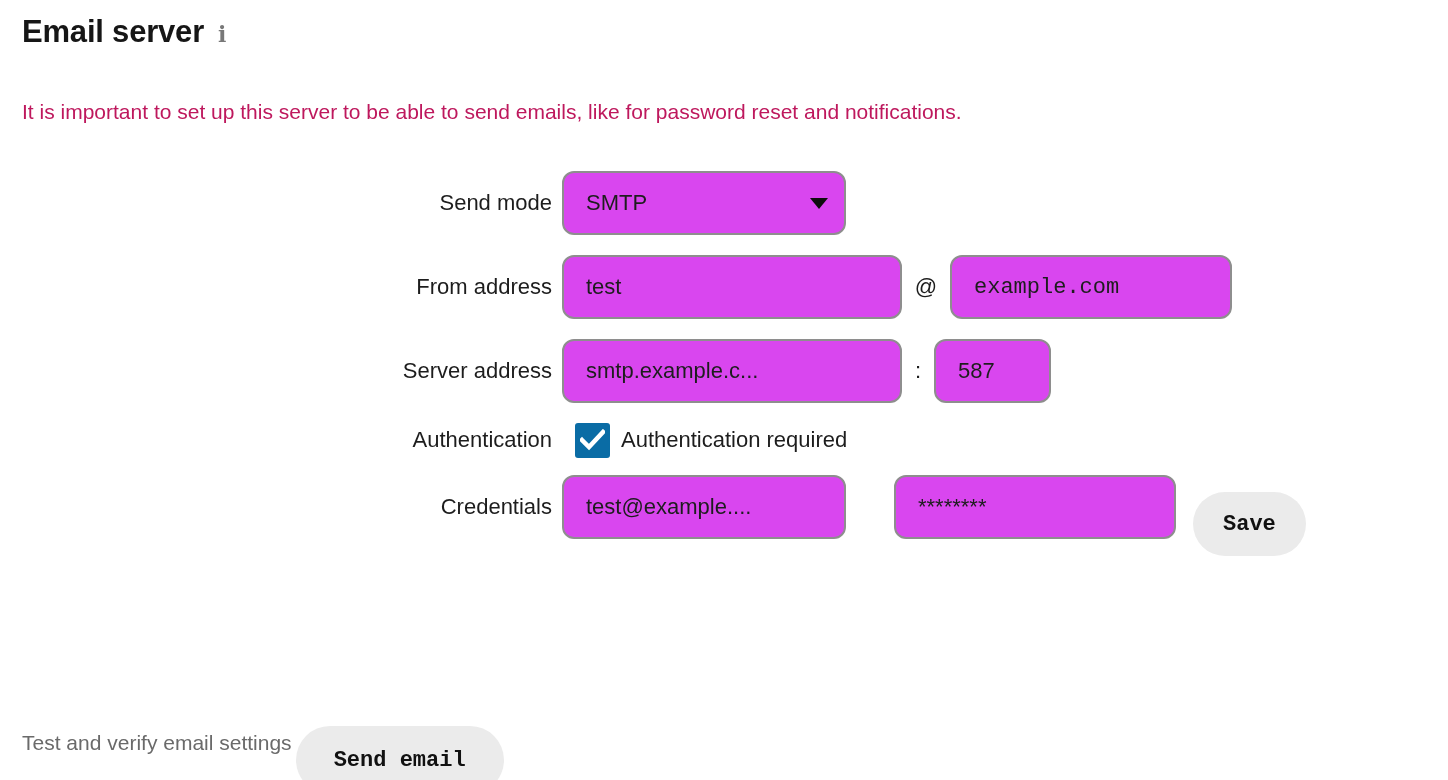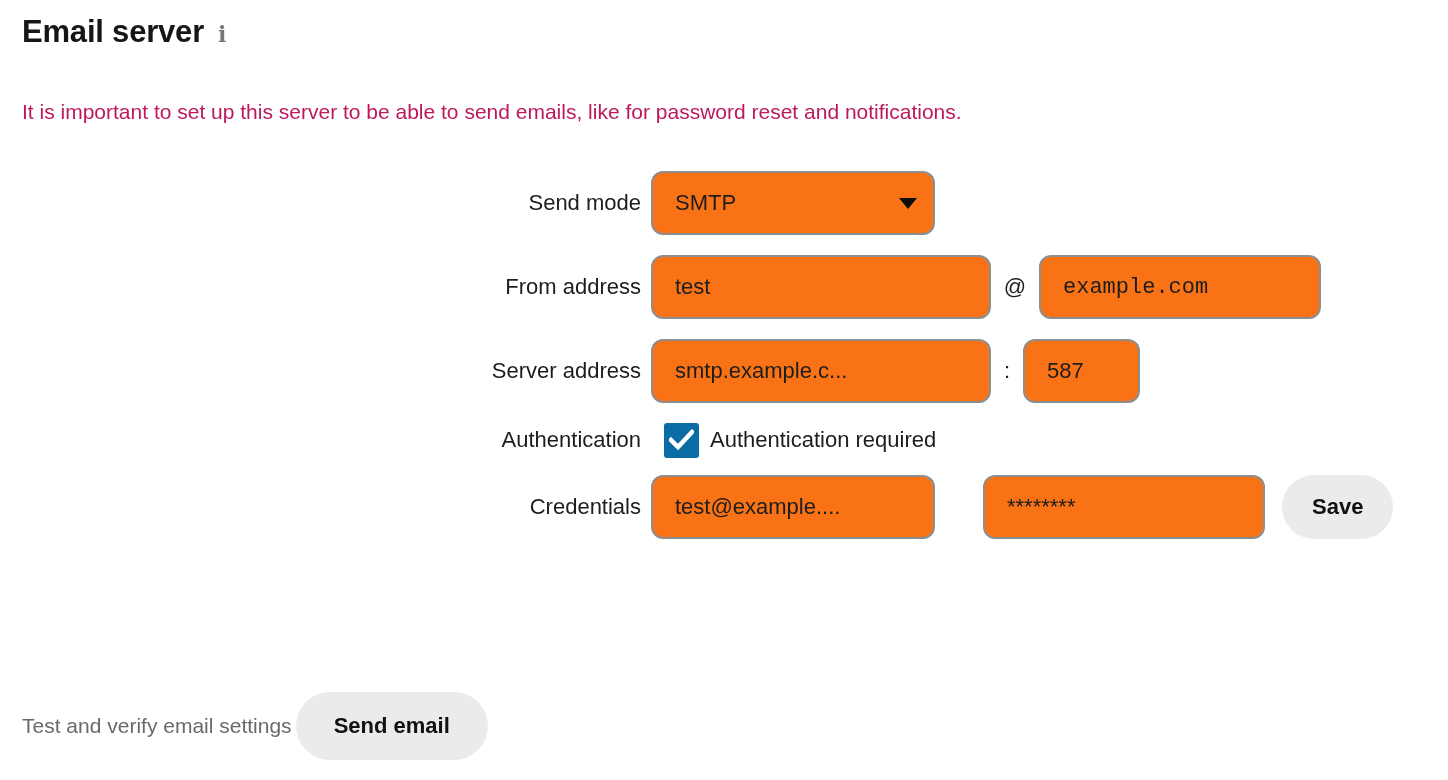--- a/index.html
+++ b/index.html
@@ -64,36 +64,35 @@
     display: flex;
     align-items: center;
     height: 64px;
     margin-bottom: 20px;
   }
   .form-row.tight {
     height: 34px;
     margin-bottom: 18px;
   }
   .row-label {
-    width: 622px;
+    width: 562px;
     text-align: right;
     padding-right: 10px;
     box-sizing: border-box;
     font-size: 22px;
     color: #1d1d1d;
     white-space: nowrap;
-    margin-left: 29px;
   }
 
   .field {
     box-sizing: border-box;
     height: 64px;
     border: 2px solid #8e8e8e;
     border-radius: 12px;
-    background: #f97316;
+    background: #d946ef;
     font-family: "Liberation Sans", sans-serif;
     font-size: 22px;
     color: #1d1d1d;
     padding: 0 22px;
     display: flex;
     align-items: center;
     white-space: nowrap;
     overflow: hidden;
   }
   .field.select {
@@ -146,26 +145,27 @@
     color: #1d1d1d;
     margin-left: 11px;
     white-space: nowrap;
   }
 
   
   .btn {
     background: #ebebeb;
     border: none;
     border-radius: 34px;
-    font-family: Liberation Sans, sans-serif;
+    font-family: Liberation Mono, monospace;
     font-size: 22px;
     font-weight: bold;
     color: #111111;
     cursor: pointer;
     white-space: nowrap;
+    margin-top: 34px;
   }
   .btn-save {
     height: 64px;
     padding: 0 30px;
     margin-left: 17px;
   }
 
   
   .footer-row {
     position: absolute;

